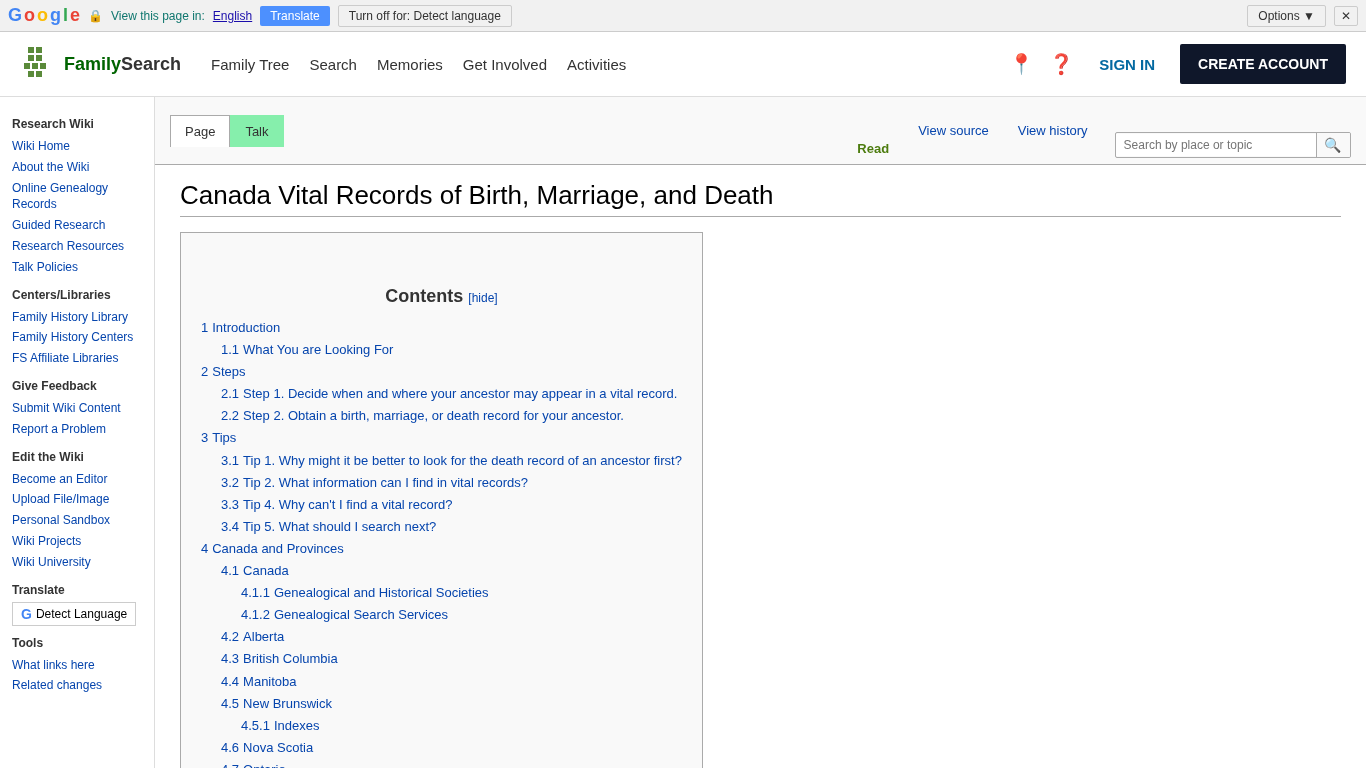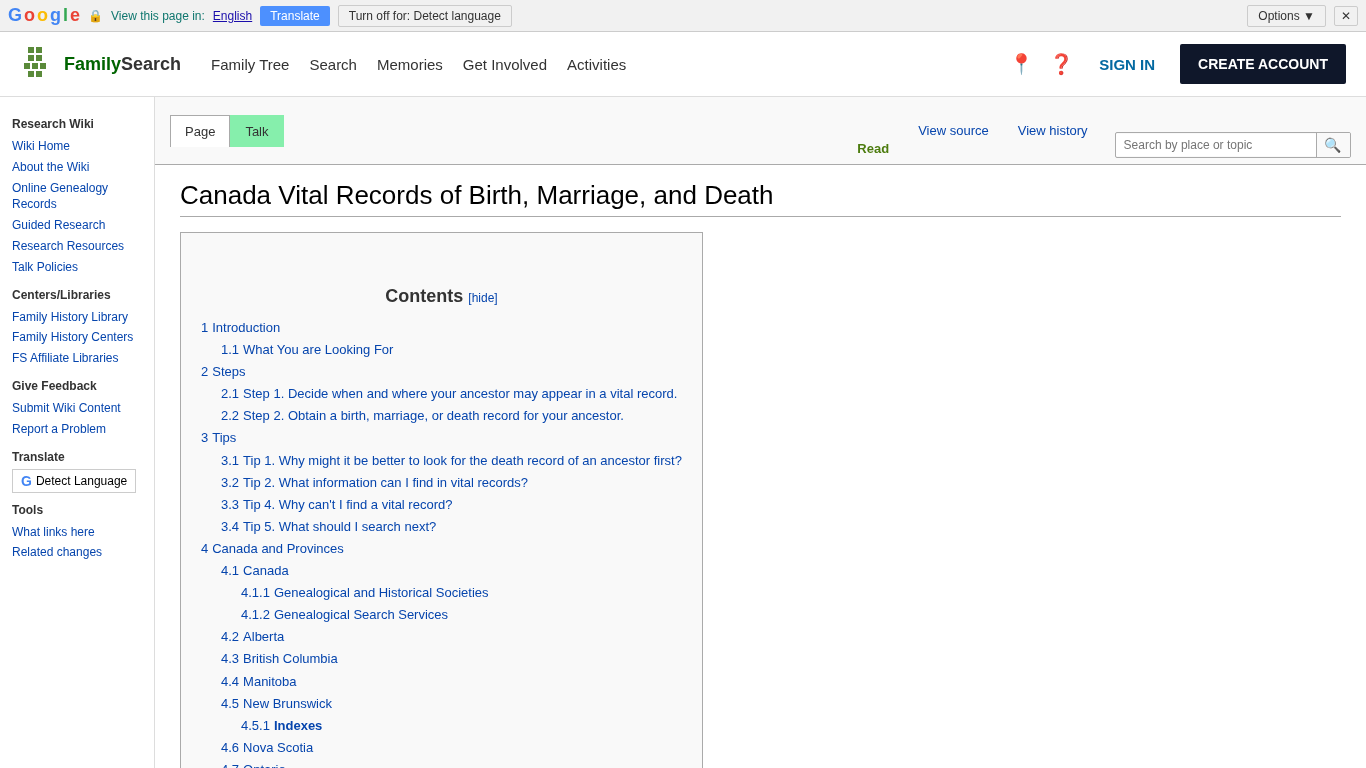--- a/index.html
+++ b/index.html
@@ -277,21 +277,21 @@
     }
     .toc-list li { padding: 0; }
     .toc-list a {
       color: #0645ad;
       text-decoration: none;
     }
     .toc-l1 { margin-left: 0; font-size: 13px; }
     .toc-l2 { margin-left: 20px; font-size: 13px; }
     .toc-l3 { margin-left: 40px; font-size: 13px; }
     .toc-num { margin-right: 4px; }
-    .toc-bold { font-weight: bold; }
+    .toc-bold { font-weight: normal; }
   </style>
 </head>
 <body>
 
 <div class="translate-bar">
   <div class="google-logo">
     <span class="google-g">G</span>
       <span class="google-o1">o</span>
       <span class="google-o2">o</span>
       <span class="google-g2">g</span>
@@ -359,20 +359,28 @@
       <a>Family History Centers</a>
       <a>FS Affiliate Libraries</a>
     </div>
 
     <div class="section-group">
       <div class="sidebar-section-title">Give Feedback</div>
       <a>Submit Wiki Content</a>
       <a>Report a Problem</a>
     </div>
 
+    <div class="section-group">
+      <div class="sidebar-section-title">Edit the Wiki</div>
+      <a>Become an Editor</a>
+      <a>Upload File/Image</a>
+      <a>Personal Sandbox</a>
+      <a>Wiki Projects</a>
+      <a>Wiki University</a>
+    </div>
 
     <div class="section-group">
       <div class="sidebar-section-title">Translate</div>
       <div style="margin-top:5px;">
         <button style="background:#fff;border:1px solid #ccc;padding:3px 8px;font-size:12px;cursor:pointer;display:flex;align-items:center;gap:4px;">
           <span style="color:#4285F4;font-size:14px;font-weight:bold;">G</span>
           <span>Detect Language</span>
         </button>
       </div>
     </div>

